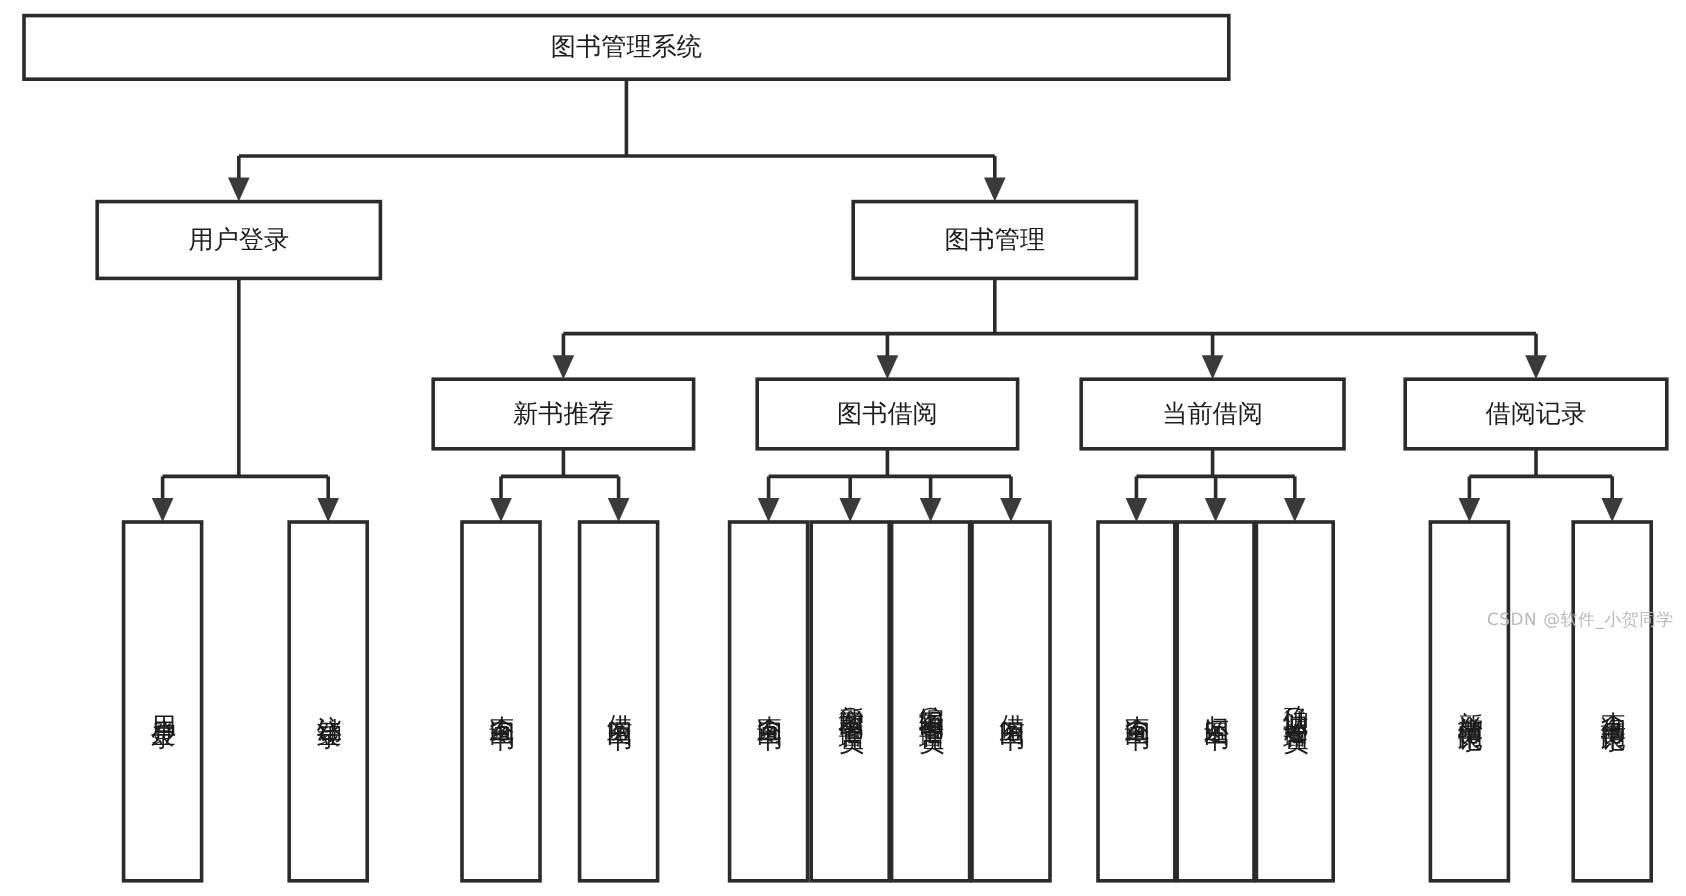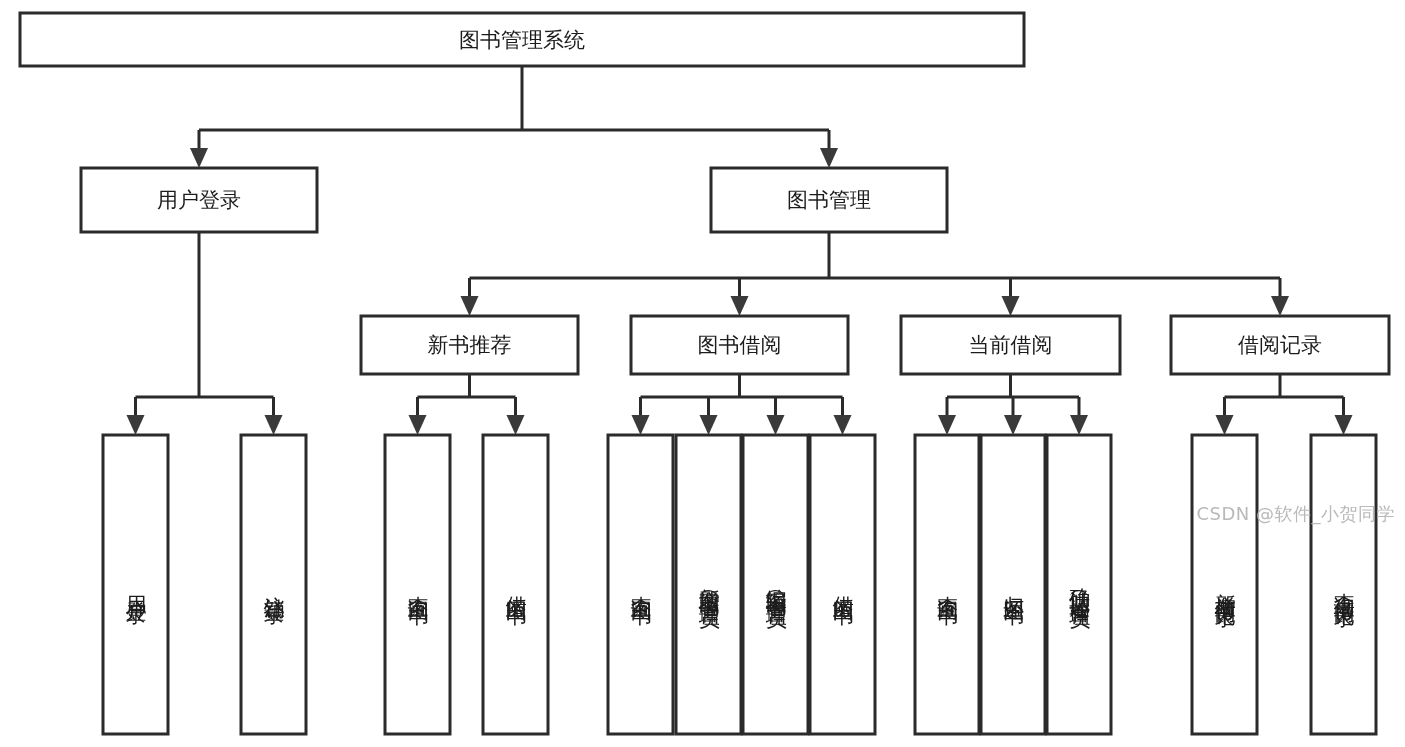--- a/index.html
+++ b/index.html
@@ -60,21 +60,21 @@
     letter-spacing: 3px;
     white-space: nowrap;
     text-align: center;
     pointer-events: none;
   }
   #watermark {
     position: absolute;
     right: 10px;
     bottom: 6px;
     font-family: "DejaVu Sans", "Liberation Sans", sans-serif;
-    font-size: 18px;
+    font-size: 14px;
     color: #b9b9b9;
     white-space: nowrap;
     letter-spacing: 0.5px;
   }
 </style>
 </head>
 <body>
 
 <div id="diagram-root">
   <svg id="tree-svg" viewBox="0 0 1405 747" xmlns="http://www.w3.org/2000/svg">

